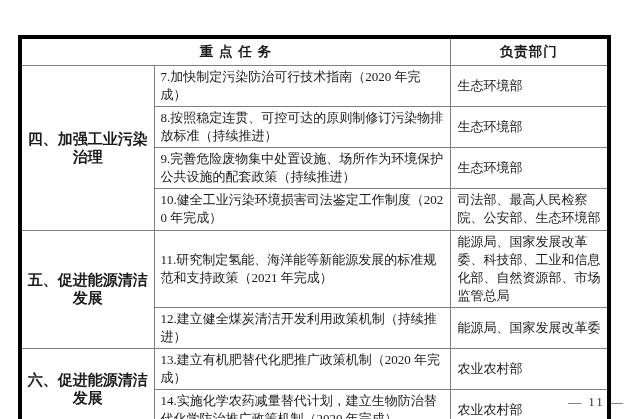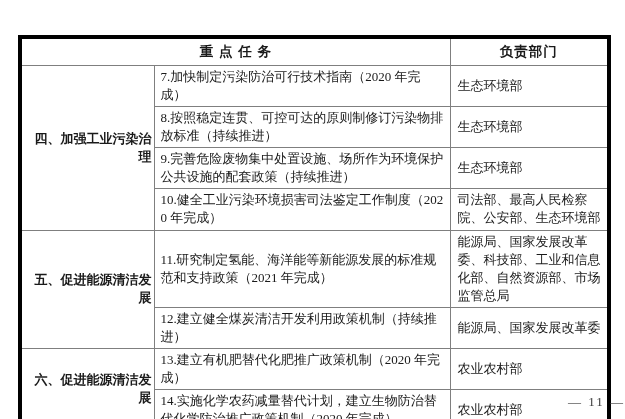--- a/index.html
+++ b/index.html
@@ -34,22 +34,22 @@
   td.hdr {
     font-family: "Liberation Sans", sans-serif;
     font-weight: bold;
     font-size: 13.5px;
     text-align: center;
     letter-spacing: 1px;
   }
   td.cat {
     font-family: "Liberation Sans", sans-serif;
     font-weight: bold;
-    font-size: 13px;
-    text-align: right;
+    font-size: 15px;
+    text-align: center;
     padding: 2px 2px;
   }
   td.task {
     padding: 2px 4px 2px 6px;
     word-break: break-all;
   }
   td.dept {
     padding: 2px 4px 2px 7px;
     word-break: break-all;
   }

